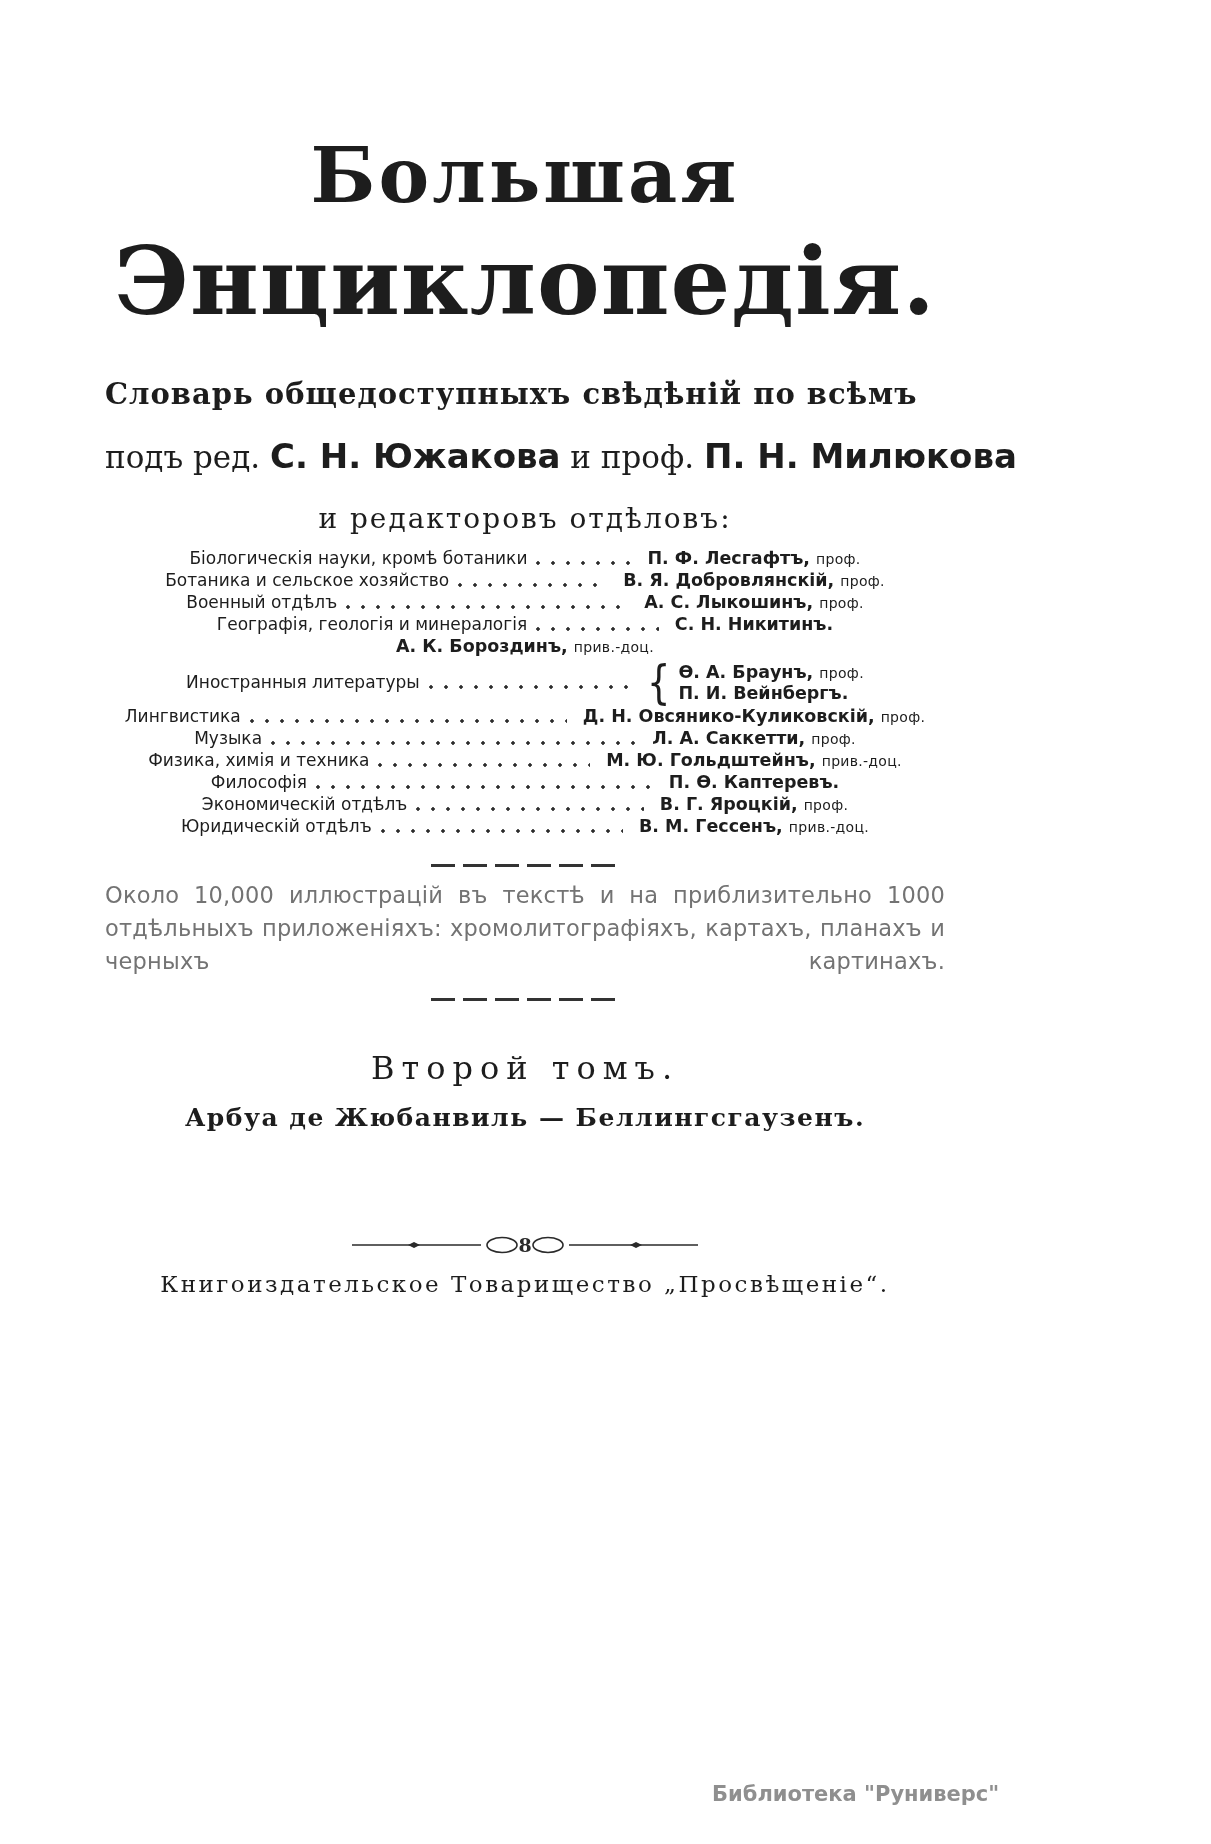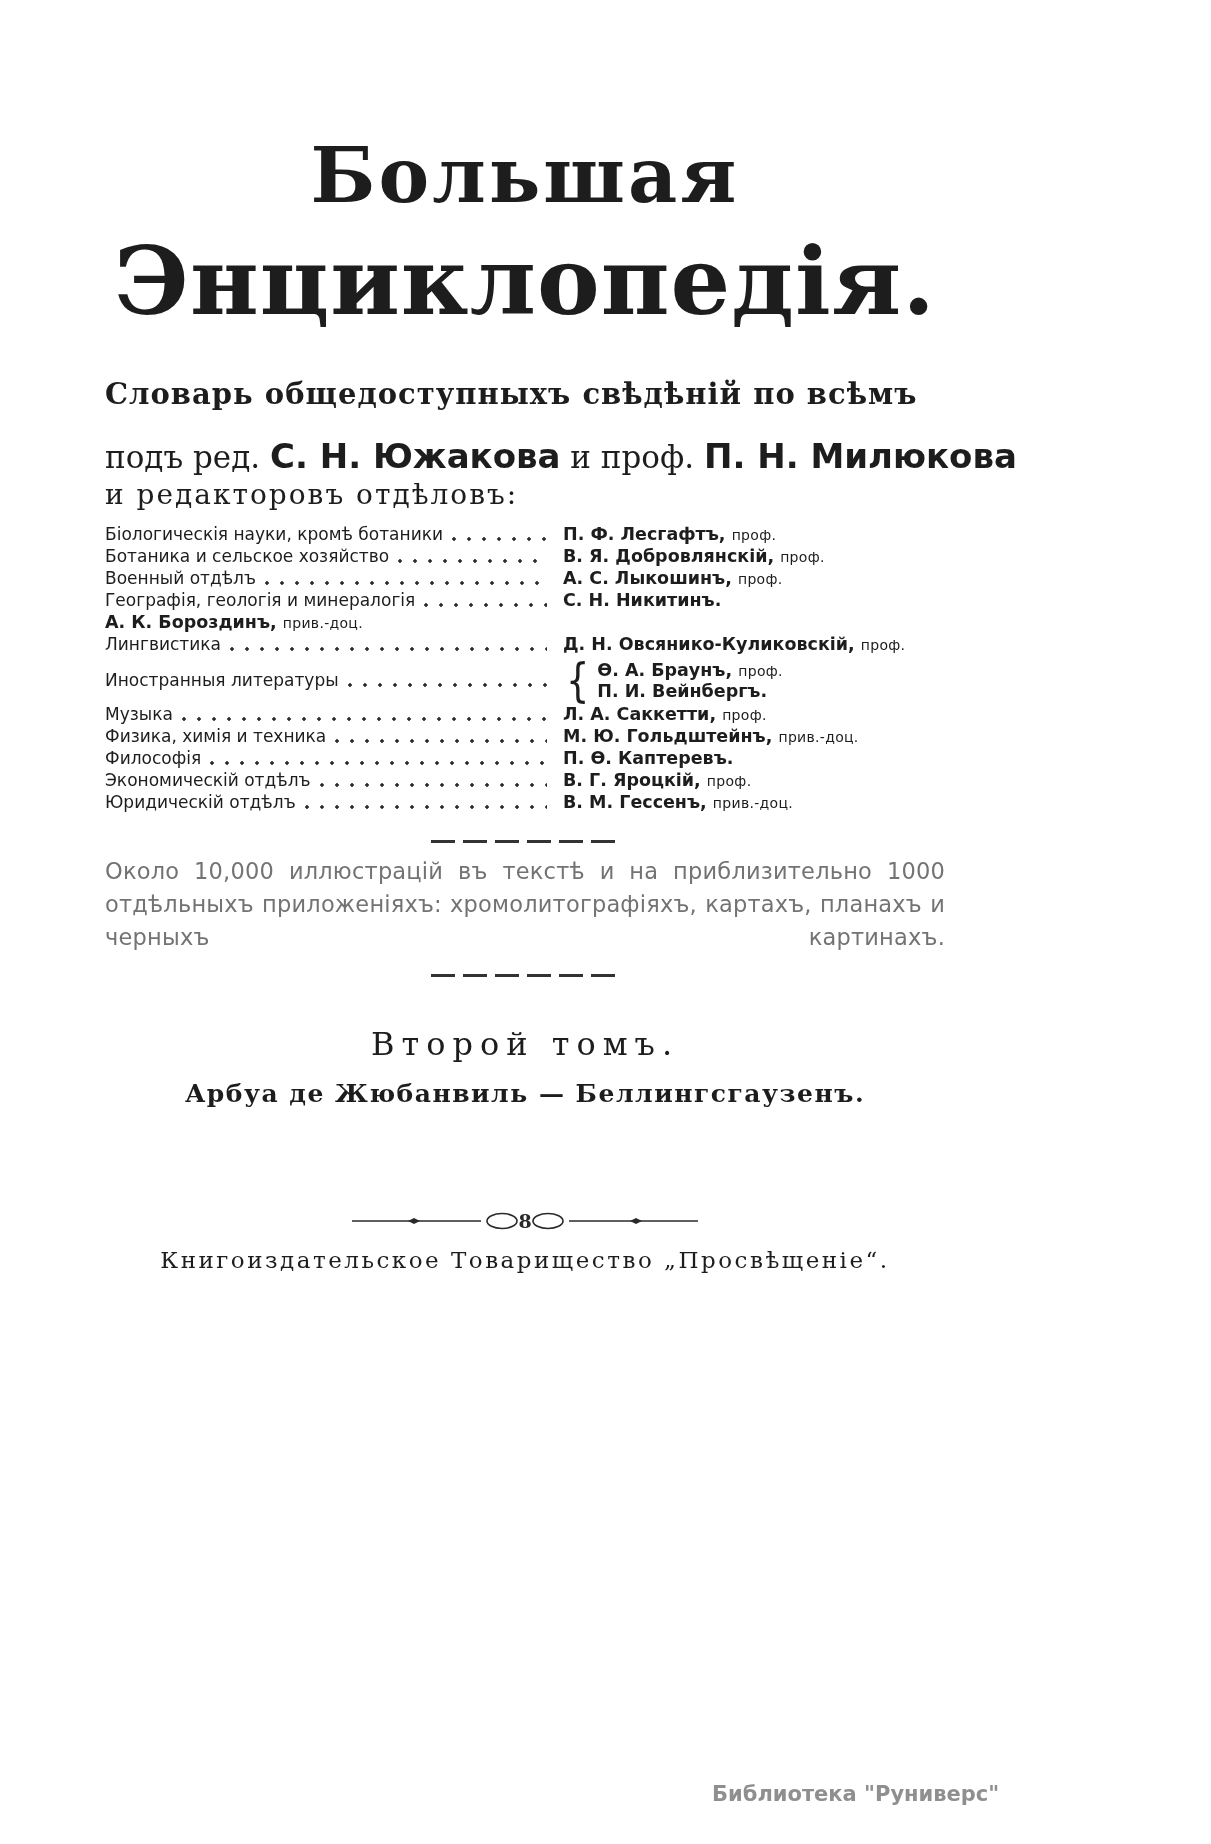--- a/index.html
+++ b/index.html
@@ -23,24 +23,24 @@
     letter-spacing: 1px; line-height: 1; margin-top: 20px;
   }
   .subtitle {
     margin-top: 46px; text-align: left;
     font-size: 29px; font-weight: 600; line-height: 40px; letter-spacing: 1px;
   }
   .editors-line { margin-top: 22px; text-align: center; font-size: 31px; white-space: nowrap; }
   .editors-line .big-name {
     font-family: "DejaVu Sans", sans-serif; font-weight: 700; font-size: 34px;
   }
-  .section-heading { margin-top: 2px; font-size: 28px; letter-spacing: 2px; }
+  .section-heading { margin-top: 26px; text-align: center; font-size: 28px; letter-spacing: 2px; }
 
   .ed-table { margin-top: 14px; font-family: "DejaVu Sans", sans-serif; font-size: 17px; }
-  .ed-row { display: flex; align-items: baseline; line-height: 18px; margin-bottom: 3px; }
+  .ed-row { display: flex; align-items: baseline; line-height: 18px; margin-bottom: 3px; justify-content: center; }
   .ed-row.double { align-items: center; margin: 2px 0; }
   .ed-subject { width: 458px; flex-shrink: 0; display: flex; align-items: baseline; }
   .leader {
     flex: 1 1 auto; min-width: 0; height: 4px; align-self: flex-end;
     margin: 0 16px 2px 9px;
     background-image: radial-gradient(circle at 2px 2px, #2c2c2c 1.5px, transparent 1.9px);
     background-size: 15px 4px; background-repeat: repeat-x; background-position: left bottom;
   }
   .ed-name { font-weight: 700; font-size: 17.5px; white-space: nowrap; }
   .rank { font-weight: 400; font-size: 14px; letter-spacing: 0.3px; }
@@ -140,31 +140,20 @@
       </div>
     </div>
 
     <div class="ed-row">
       <div class="ed-name">
         <span>А. К. Бороздинъ,</span>
         <span class="rank">прив.-доц.</span>
       </div>
     </div>
 
-    <div class="ed-row">
-      <div class="ed-subject">
-        <span>Лингвистика</span>
-        <span class="leader"></span>
-      </div>
-      <div class="ed-name">
-        <span>Д. Н. Овсянико-Куликовскій,</span>
-        <span class="rank">проф.</span>
-      </div>
-    </div>
-
     <div class="ed-row double">
       <div class="ed-subject">
         <span>Иностранныя литературы</span>
         <span class="leader"></span>
       </div>
       <div class="ed-name brace-group">
         <span class="brace">{</span>
         <div class="brace-names">
           <div>
             <span>Ѳ. А. Браунъ,</span>
@@ -172,20 +161,31 @@
           </div>
           <div>
             <span>П. И. Вейнбергъ.</span>
           </div>
         </div>
       </div>
     </div>
 
     <div class="ed-row">
       <div class="ed-subject">
+        <span>Лингвистика</span>
+        <span class="leader"></span>
+      </div>
+      <div class="ed-name">
+        <span>Д. Н. Овсянико-Куликовскій,</span>
+        <span class="rank">проф.</span>
+      </div>
+    </div>
+
+    <div class="ed-row">
+      <div class="ed-subject">
         <span>Музыка</span>
         <span class="leader"></span>
       </div>
       <div class="ed-name">
         <span>Л. А. Саккетти,</span>
         <span class="rank">проф.</span>
       </div>
     </div>
 
     <div class="ed-row">

